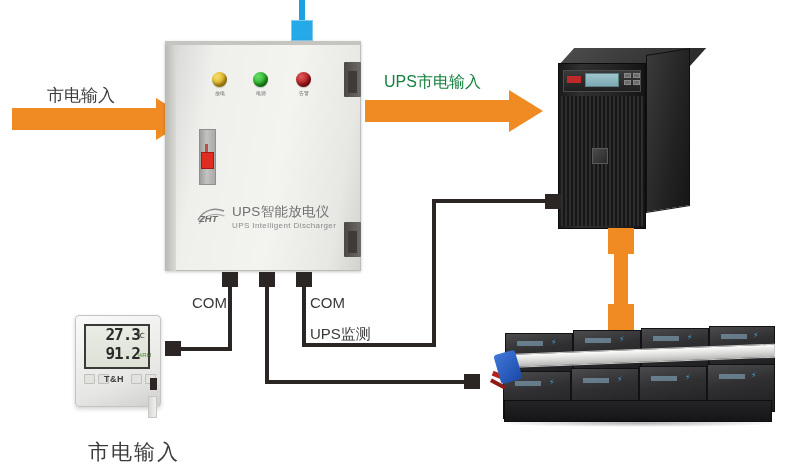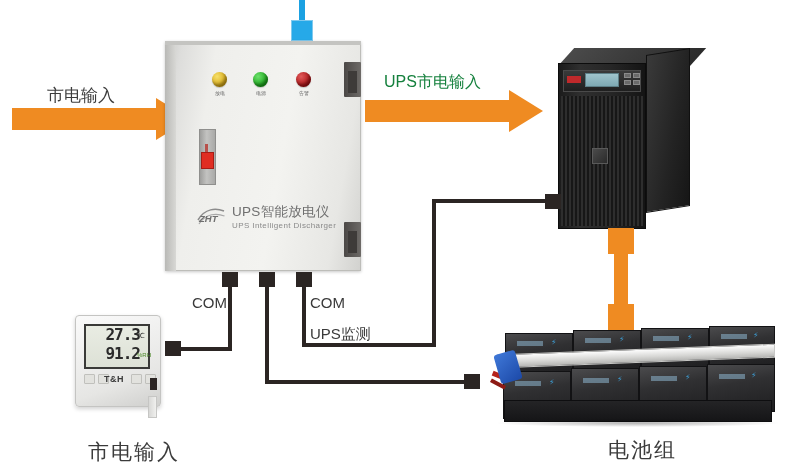--- a/index.html
+++ b/index.html
@@ -146,21 +146,20 @@
   #bat-shadow { position: absolute; left: 498px; top: 419px; width: 280px; height: 8px;
     background: radial-gradient(ellipse at center, rgba(0,0,0,.30), rgba(0,0,0,0) 72%); }
 </style>
 </head>
 <body>
 
 <div id="stage">
 
   <div class="lbl" id="title-ups">UPS</div>
   <div class="lbl" id="caption-smart">市电输入</div>
-  <div class="lbl" id="caption-battery">电池组</div>
 
   <div id="blue-cable-line"></div>
   <div id="blue-cable-plug"></div>
 
   <div class="arrow-h" id="arrow-mains">
     <div class="arrow-shaft"></div>
     <div class="arrow-head"></div>
   </div>
   <div class="lbl" id="label-mains">市电输入</div>
 

